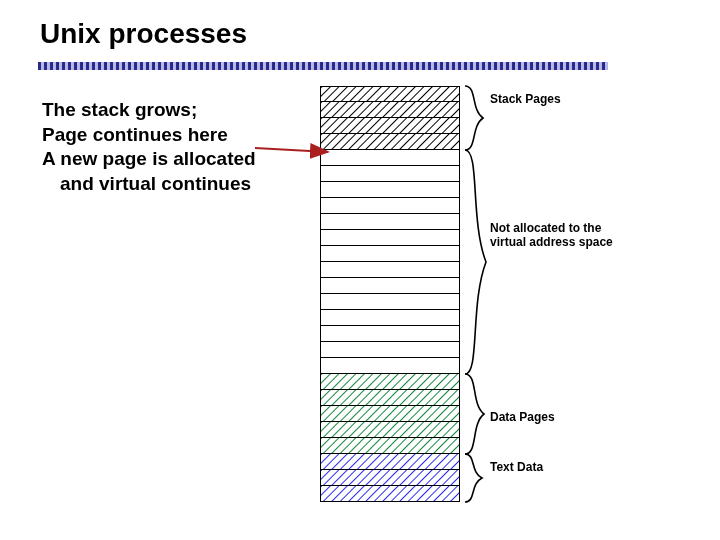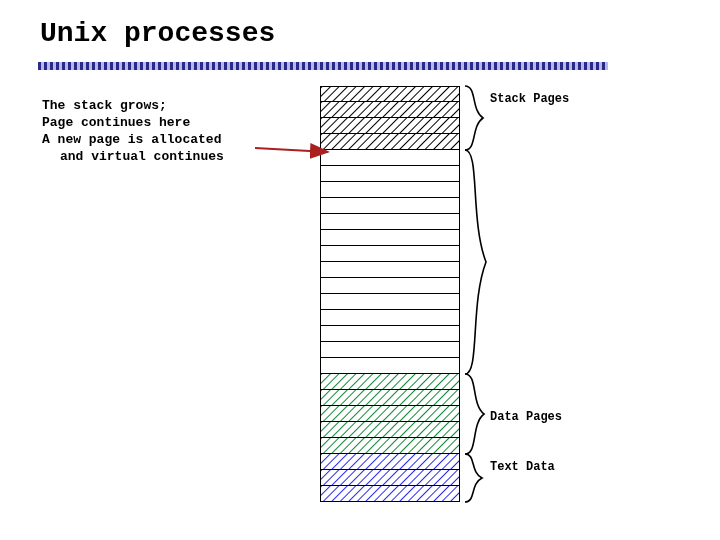--- a/index.html
+++ b/index.html
@@ -8,41 +8,40 @@
     width: 720px;
     height: 540px;
     background: #ffffff;
     font-family: "Comic Sans MS", "Comic Sans", cursive, sans-serif;
     color: #000;
   }
   .slide {
     position: relative;
     width: 720px;
     height: 540px;
-    font-family: Liberation Mono, monospace;
   }
   .title {
     position: absolute;
     left: 40px;
     top: 18px;
     font-size: 28px;
     font-weight: bold;
   }
   .divider {
     position: absolute;
     left: 38px;
     top: 62px;
     width: 570px;
     height: 8px;
   }
   .desc {
     position: absolute;
     left: 42px;
     top: 98px;
-    font-size: 13px;
+    font-size: 19px;
     line-height: 1.3;
     font-weight: bold;
   }
   .desc .indent { padding-left: 18px; display: block; }
 
   .memcol {
     position: absolute;
     left: 320px;
     top: 86px;
     width: 140px;
@@ -231,20 +230,24 @@
             <pattern id="h11" width="6" height="6" patternUnits="userSpaceOnUse" patternTransform="rotate(45)">
               <line x1="0" y1="0" x2="0" y2="6" stroke="#2a2af0" stroke-width="2"></line>
             </pattern>
           </defs>
           <rect width="140" height="16" fill="url(#h11)"></rect>
         </svg>
       </div>
     </div>
 
   <div class="labels lbl-stack">Stack Pages</div>
+  <div class="labels lbl-notalloc">
+    <span>Not allocated to the</span><br>
+    <span>virtual address space</span>
+  </div>
   <div class="labels lbl-data">Data Pages</div>
   <div class="labels lbl-text">Text Data</div>
 
   <svg class="overlay">
     <defs>
       <marker id="arrowhead" markerWidth="10" markerHeight="8" refX="9" refY="4" orient="auto">
         <polygon points="0 0, 10 4, 0 8" fill="#aa1f1f"></polygon>
       </marker>
     </defs>
 

